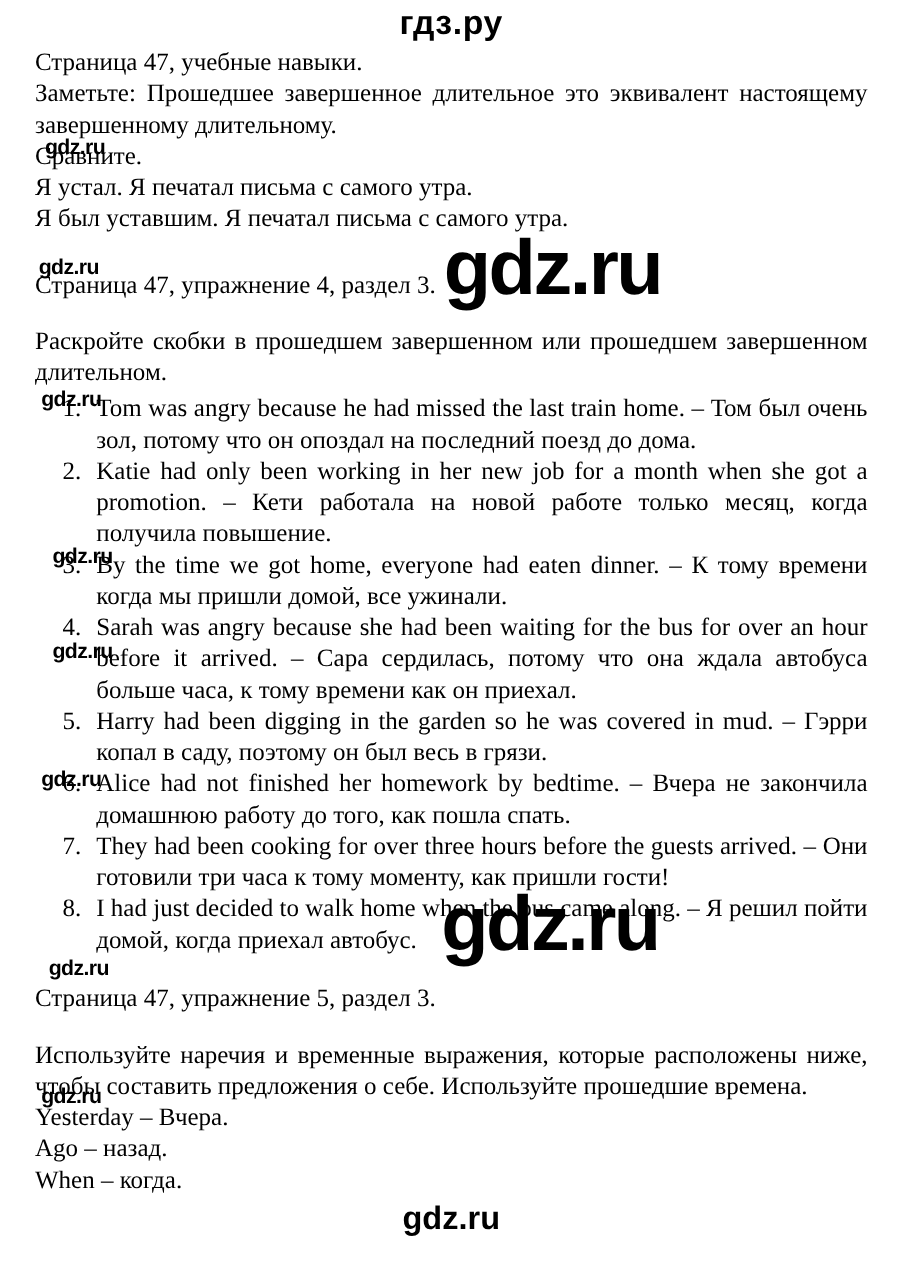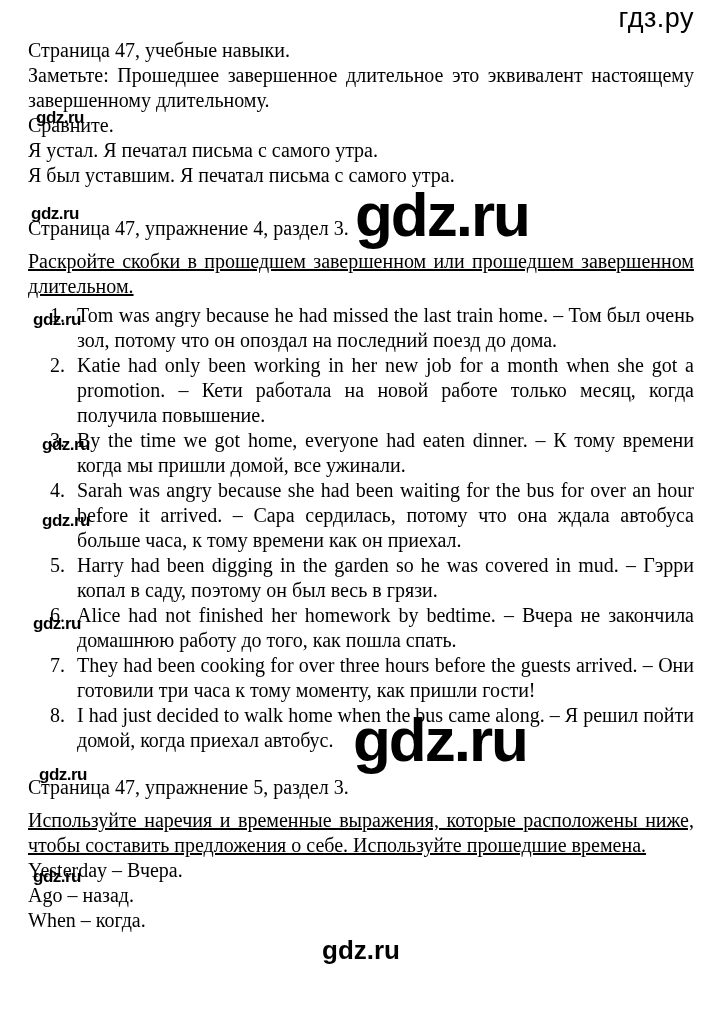--- a/index.html
+++ b/index.html
@@ -15,23 +15,23 @@
     overflow: hidden;
     box-sizing: border-box;
     padding: 0 26px 0 28px;
     font-size: 20px;
     line-height: 25px;
   }
   
   .brand-header {
     padding-top: 4px;
     margin-bottom: 6px;
-    text-align: right;
+    text-align: center;
     font-family: "Liberation Sans", sans-serif;
-    font-weight: normal;
+    font-weight: bold;
     font-size: 27px;
     line-height: 28px;
     letter-spacing: 0.5px;
   }
   .brand-footer {
     margin-top: 2px;
     text-align: center;
     font-family: "Liberation Sans", sans-serif;
     font-weight: bold;
     font-size: 26px;
@@ -42,21 +42,21 @@
     margin: 0; padding: 0;
     font-size: 20px; line-height: 25px;
     font-weight: normal;
   }
   h2.mt-ex4 { margin-top: 28px; }
   h2.mt-ex5 { margin-top: 22px; }
   p {
     margin: 0; padding: 0;
     text-align: justify;
   }
-  p.task { margin-top: 8px; text-decoration: underline; }
+  p.task { margin-top: 20px; }
   p.plain { text-align: left; }
   
   ol.answers {
     list-style: none;
     margin: 4px 0 0 0;
     padding: 0;
   }
   ol.answers li {
     position: relative;
     padding-left: 49px;

